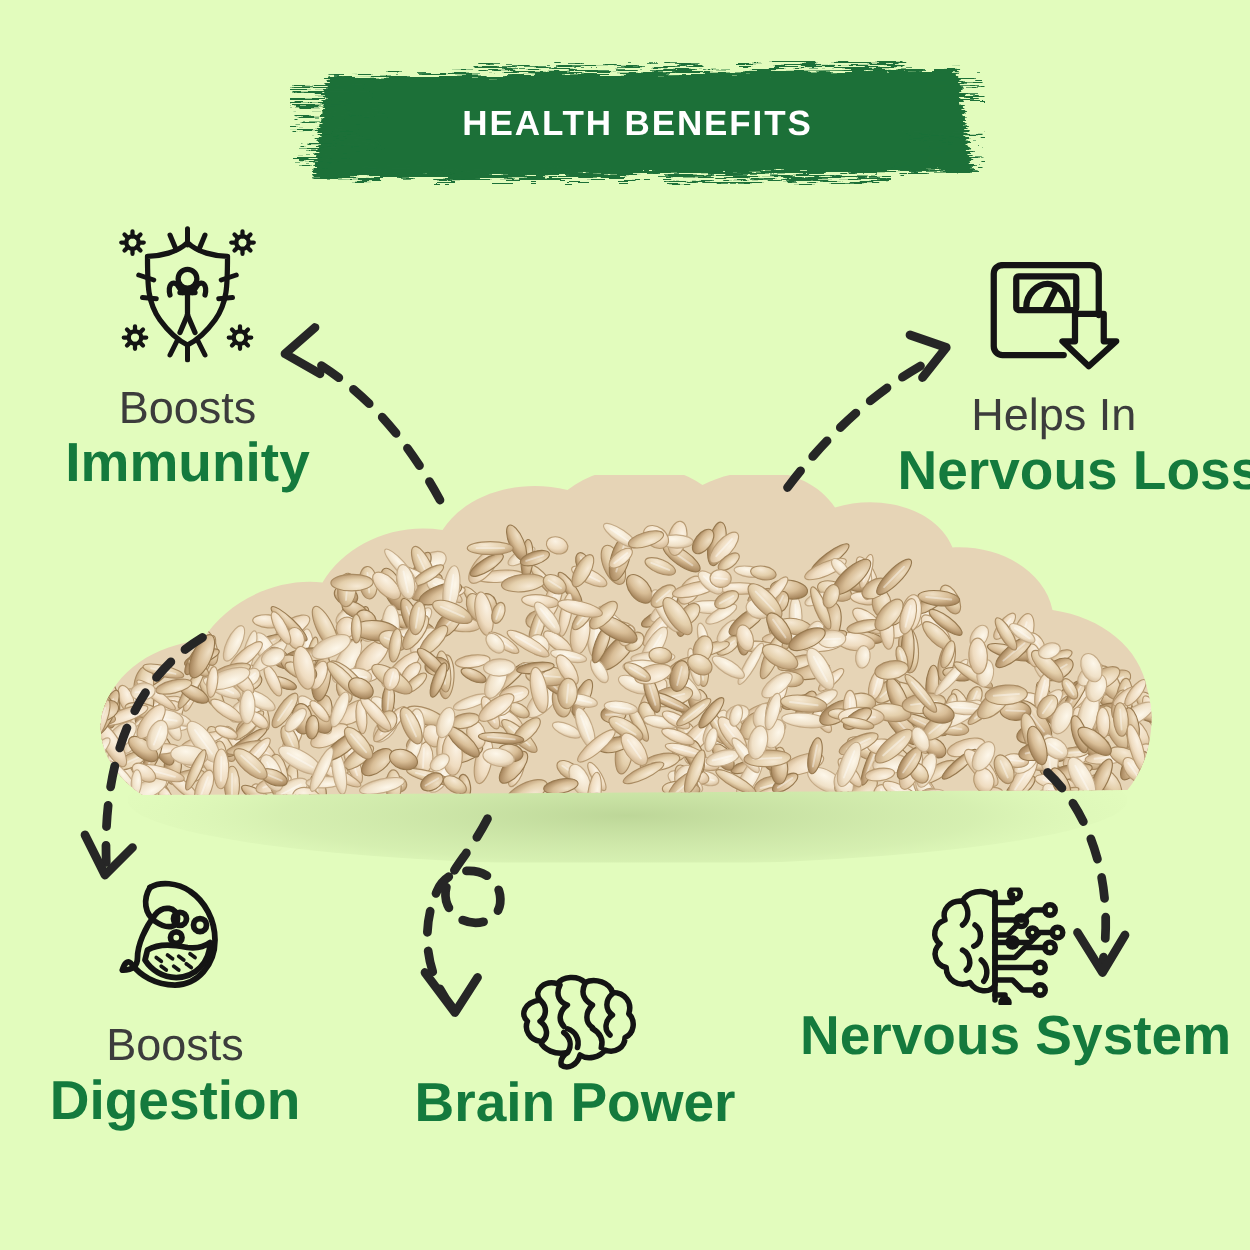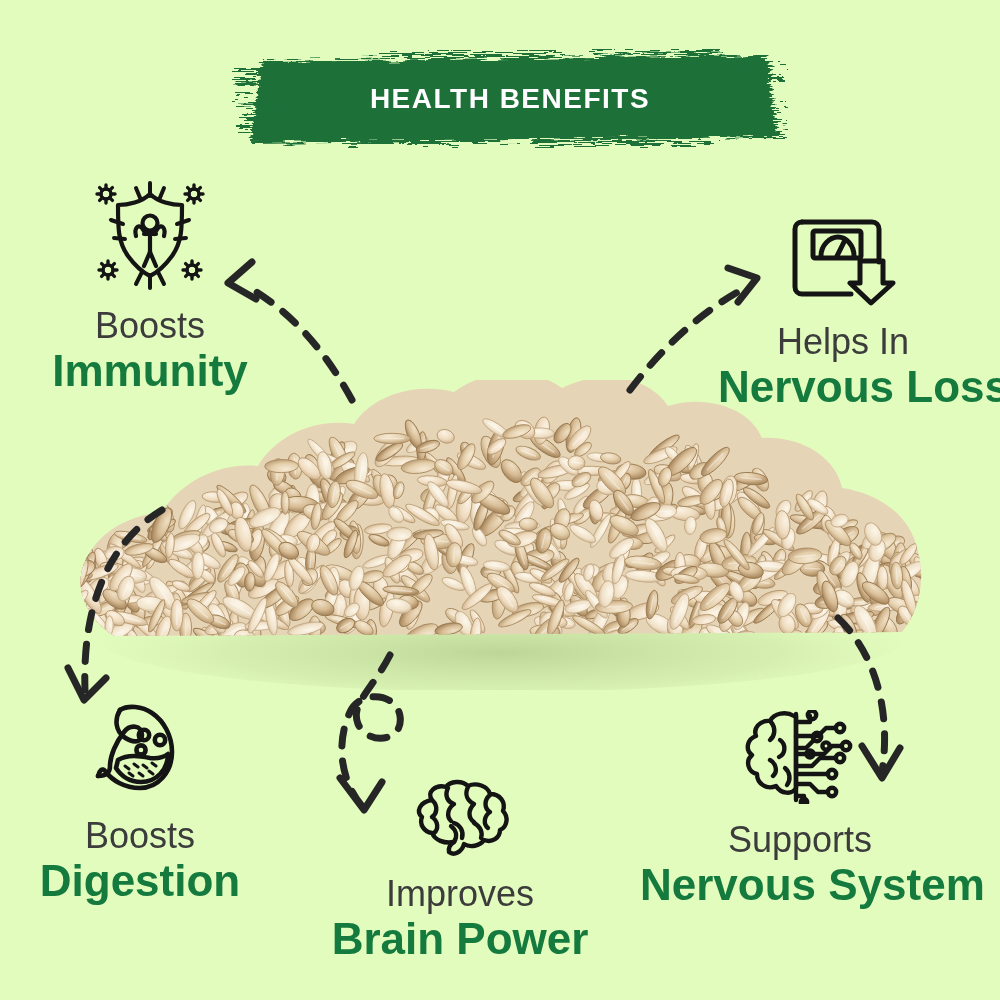--- a/index.html
+++ b/index.html
@@ -37,21 +37,21 @@
   .benefit .line1{
     color:#3c3c3c;font-size:36px;font-weight:normal;line-height:1.12;
     margin-top:16px;white-space:nowrap;
   }
   .benefit .line2{
     color:#147a3d;font-size:44px;font-weight:bold;line-height:1.12;
     white-space:nowrap;
   }
 
   #b-immunity{left:30px;top:172px;width:240px;}
-  #b-weightloss{left:718px;top:206px;width:250px;}
+  #b-weightloss{left:718px;top:196px;width:250px;}
   #b-digestion{left:20px;top:700px;width:240px;}
   #b-brain{left:330px;top:778px;width:260px;}
   #b-nervous{left:640px;top:710px;width:320px;}
 
   .arrows{position:absolute;left:0;top:0;width:1000px;height:1000px;pointer-events:none;}
 </style>
 </head>
 <body>
 
 <div id="stage">
@@ -1328,21 +1328,20 @@
 
         <path d="M44,10 C40,18 44,24 50,26 C44,30 42,38 47,43"></path>
         <path d="M64,9 C60,17 64,23 70,26 C64,32 64,40 70,44"></path>
         <path d="M86,17 C80,22 80,30 86,34 C80,38 79,46 84,50"></path>
         <path d="M29,23 C34,28 33,36 28,39 C34,43 35,51 30,55"></path>
         <path d="M50,45 C56,47 60,53 58,60"></path>
         <path d="M70,45 C76,48 79,54 77,60"></path>
         <path d="M50,64 C54,58 52,52 47,48"></path>
       </svg>
     </div>
-    <div class="line1">Improves</div>
     <div class="line2">Brain Power</div>
   </div>
 
   <div class="benefit" id="b-nervous">
     <div class="icon">
       <svg width="120" height="94" viewBox="0 0 120 94" fill="none" stroke="#141414" stroke-width="4.4" stroke-linecap="round" stroke-linejoin="round">
 
         <path d="M54,6 C46,1 34,3 30,11 C20,10 13,18 16,26
                  C7,29 5,40 12,45 C5,51 8,62 17,64
                  C17,74 27,80 36,76 C41,84 52,85 56,78
@@ -1371,17 +1370,16 @@
           <circle cx="106" cy="36" r="4.2"></circle>
           <circle cx="100" cy="48" r="4.2"></circle>
           <circle cx="92" cy="64" r="4.2"></circle>
           <circle cx="92" cy="82" r="4.2"></circle>
           <circle cx="64" cy="92" r="3.2"></circle>
           <circle cx="86" cy="36" r="3.6"></circle>
           <circle cx="70" cy="44" r="3.6"></circle>
         </g>
       </svg>
     </div>
-    <div class="line1">Supports</div>
     <div class="line2">Nervous System</div>
   </div>
 
 </div>
 
 </body></html>

